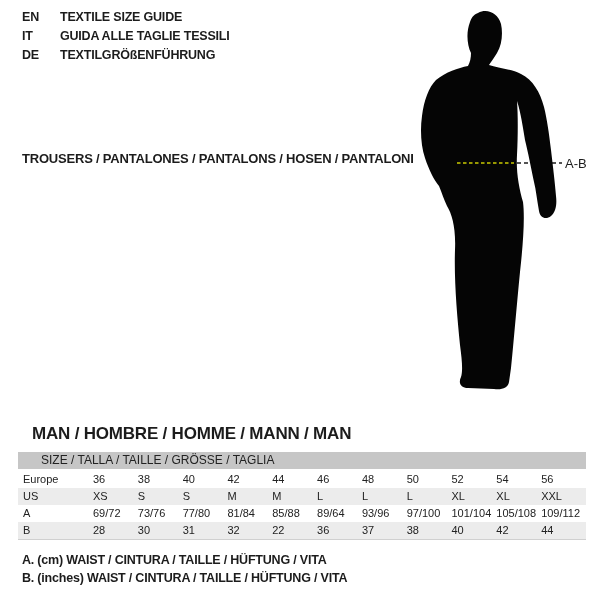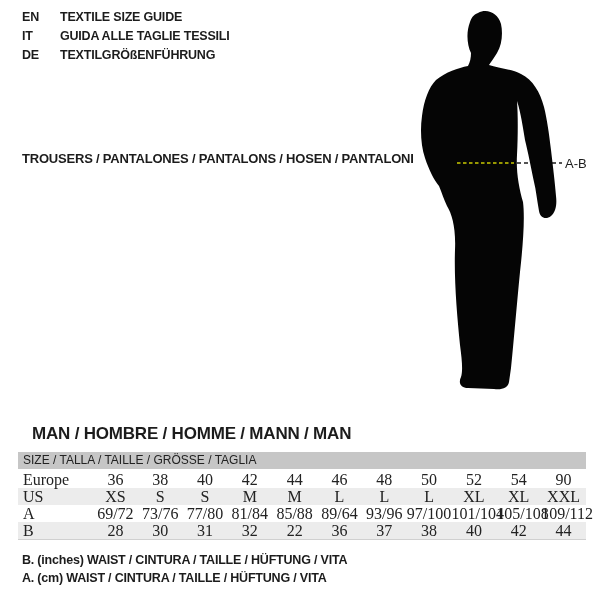--- a/index.html
+++ b/index.html
@@ -23,28 +23,28 @@
   }
   
   .gender-title{
     position:absolute;left:32px;top:426px;
     font-weight:700;font-size:17px;line-height:16px;letter-spacing:-0.2px;
   }
   
   .table-wrap{position:absolute;left:18px;top:452px;width:568px;}
   .size-header{
     background:#c6c6c6;height:17px;line-height:17px;
-    font-size:12px;padding-left:5px;color:#222222;margin-bottom:2px;
+    font-size:12px;padding-left:23px;color:#222222;margin-bottom:2px;
   }
   table.size-table{
     width:100%;border-collapse:collapse;table-layout:fixed;
-    font-size:16px;color:#222222;font-family:Liberation Serif, serif;
+    font-size:11px;color:#222222;
   }
   table.size-table td{
-    height:17px;padding:0;text-align:center;vertical-align:middle;line-height:17px;
+    height:17px;padding:0;vertical-align:middle;line-height:17px;
   }
   table.size-table td.row-label{text-align:left;padding-left:5px;}
   table.size-table tr:nth-child(even){background:#ececec;}
   table.size-table tr:last-child td{border-bottom:1px solid #d0d0d0;}
   
   .footnotes{position:absolute;left:22px;top:552px;}
   .footnote{font-weight:700;font-size:12.5px;line-height:17.5px;letter-spacing:-0.2px;}
 </style>
 </head>
 <body>
@@ -135,21 +135,21 @@
       <td>36</td>
       <td>38</td>
       <td>40</td>
       <td>42</td>
       <td>44</td>
       <td>46</td>
       <td>48</td>
       <td>50</td>
       <td>52</td>
       <td>54</td>
-      <td>90</td>
+      <td>56</td>
     </tr>
     <tr>
       <td class="row-label">US</td>
       <td>XS</td>
       <td>S</td>
       <td>S</td>
       <td>M</td>
       <td>M</td>
       <td>L</td>
       <td>L</td>
@@ -184,15 +184,15 @@
       <td>38</td>
       <td>40</td>
       <td>42</td>
       <td>44</td>
     </tr>
     </tbody>
   </table>
 </div>
 
 <div class="footnotes">
+  <div class="footnote">A. (cm) WAIST / CINTURA / TAILLE / HÜFTUNG / VITA</div>
   <div class="footnote">B. (inches) WAIST / CINTURA / TAILLE / HÜFTUNG / VITA</div>
-  <div class="footnote">A. (cm) WAIST / CINTURA / TAILLE / HÜFTUNG / VITA</div>
 </div>
 
 </body></html>

